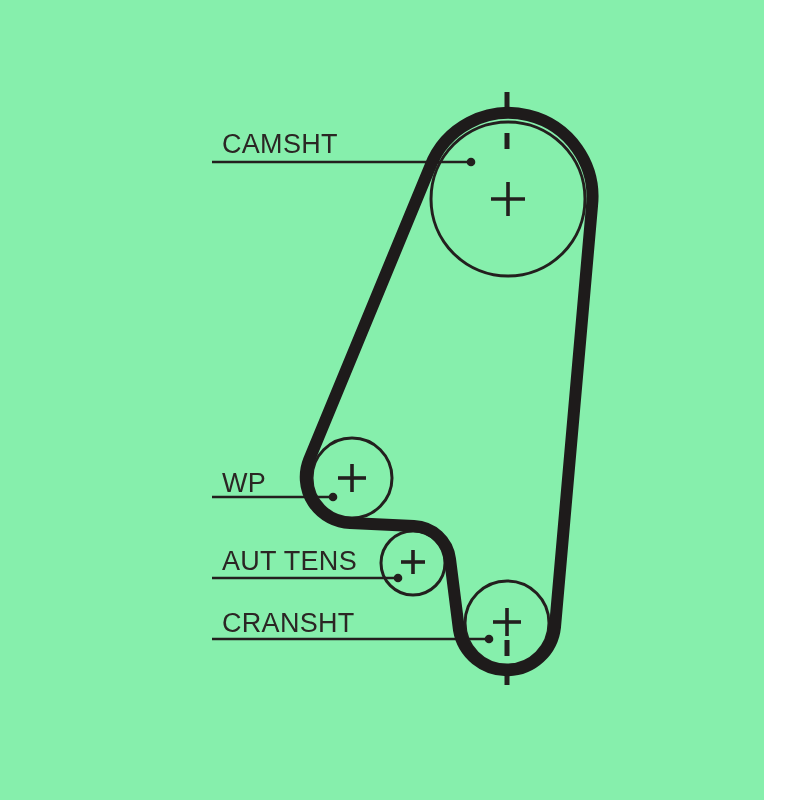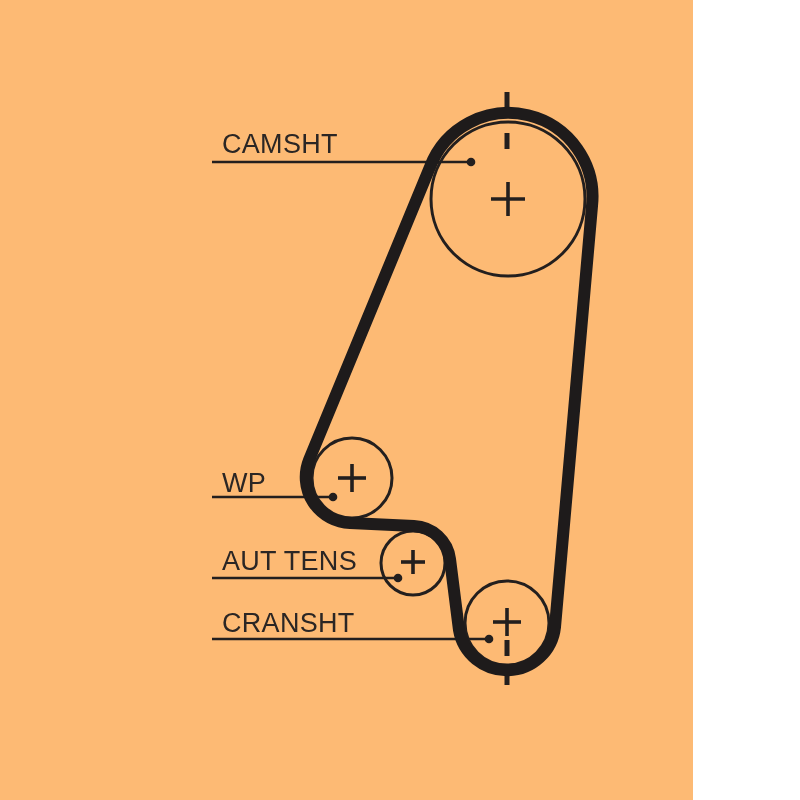--- a/index.html
+++ b/index.html
@@ -5,23 +5,23 @@
   html, body {
     margin: 0;
     padding: 0;
     width: 800px;
     height: 800px;
     background: #ffffff;
     overflow: hidden;
   }
   .stage {
     position: relative;
-    width: 693px;
+    width: 764px;
     height: 800px;
-    background: #fdba74;
+    background: #86efac;
   }
   svg { display: block; }
   .label-text {
     font-family: "Liberation Sans", sans-serif;
     font-size: 27px;
     letter-spacing: 0.3px;
     fill: #2b2624;
   }
 </style>
 </head>

